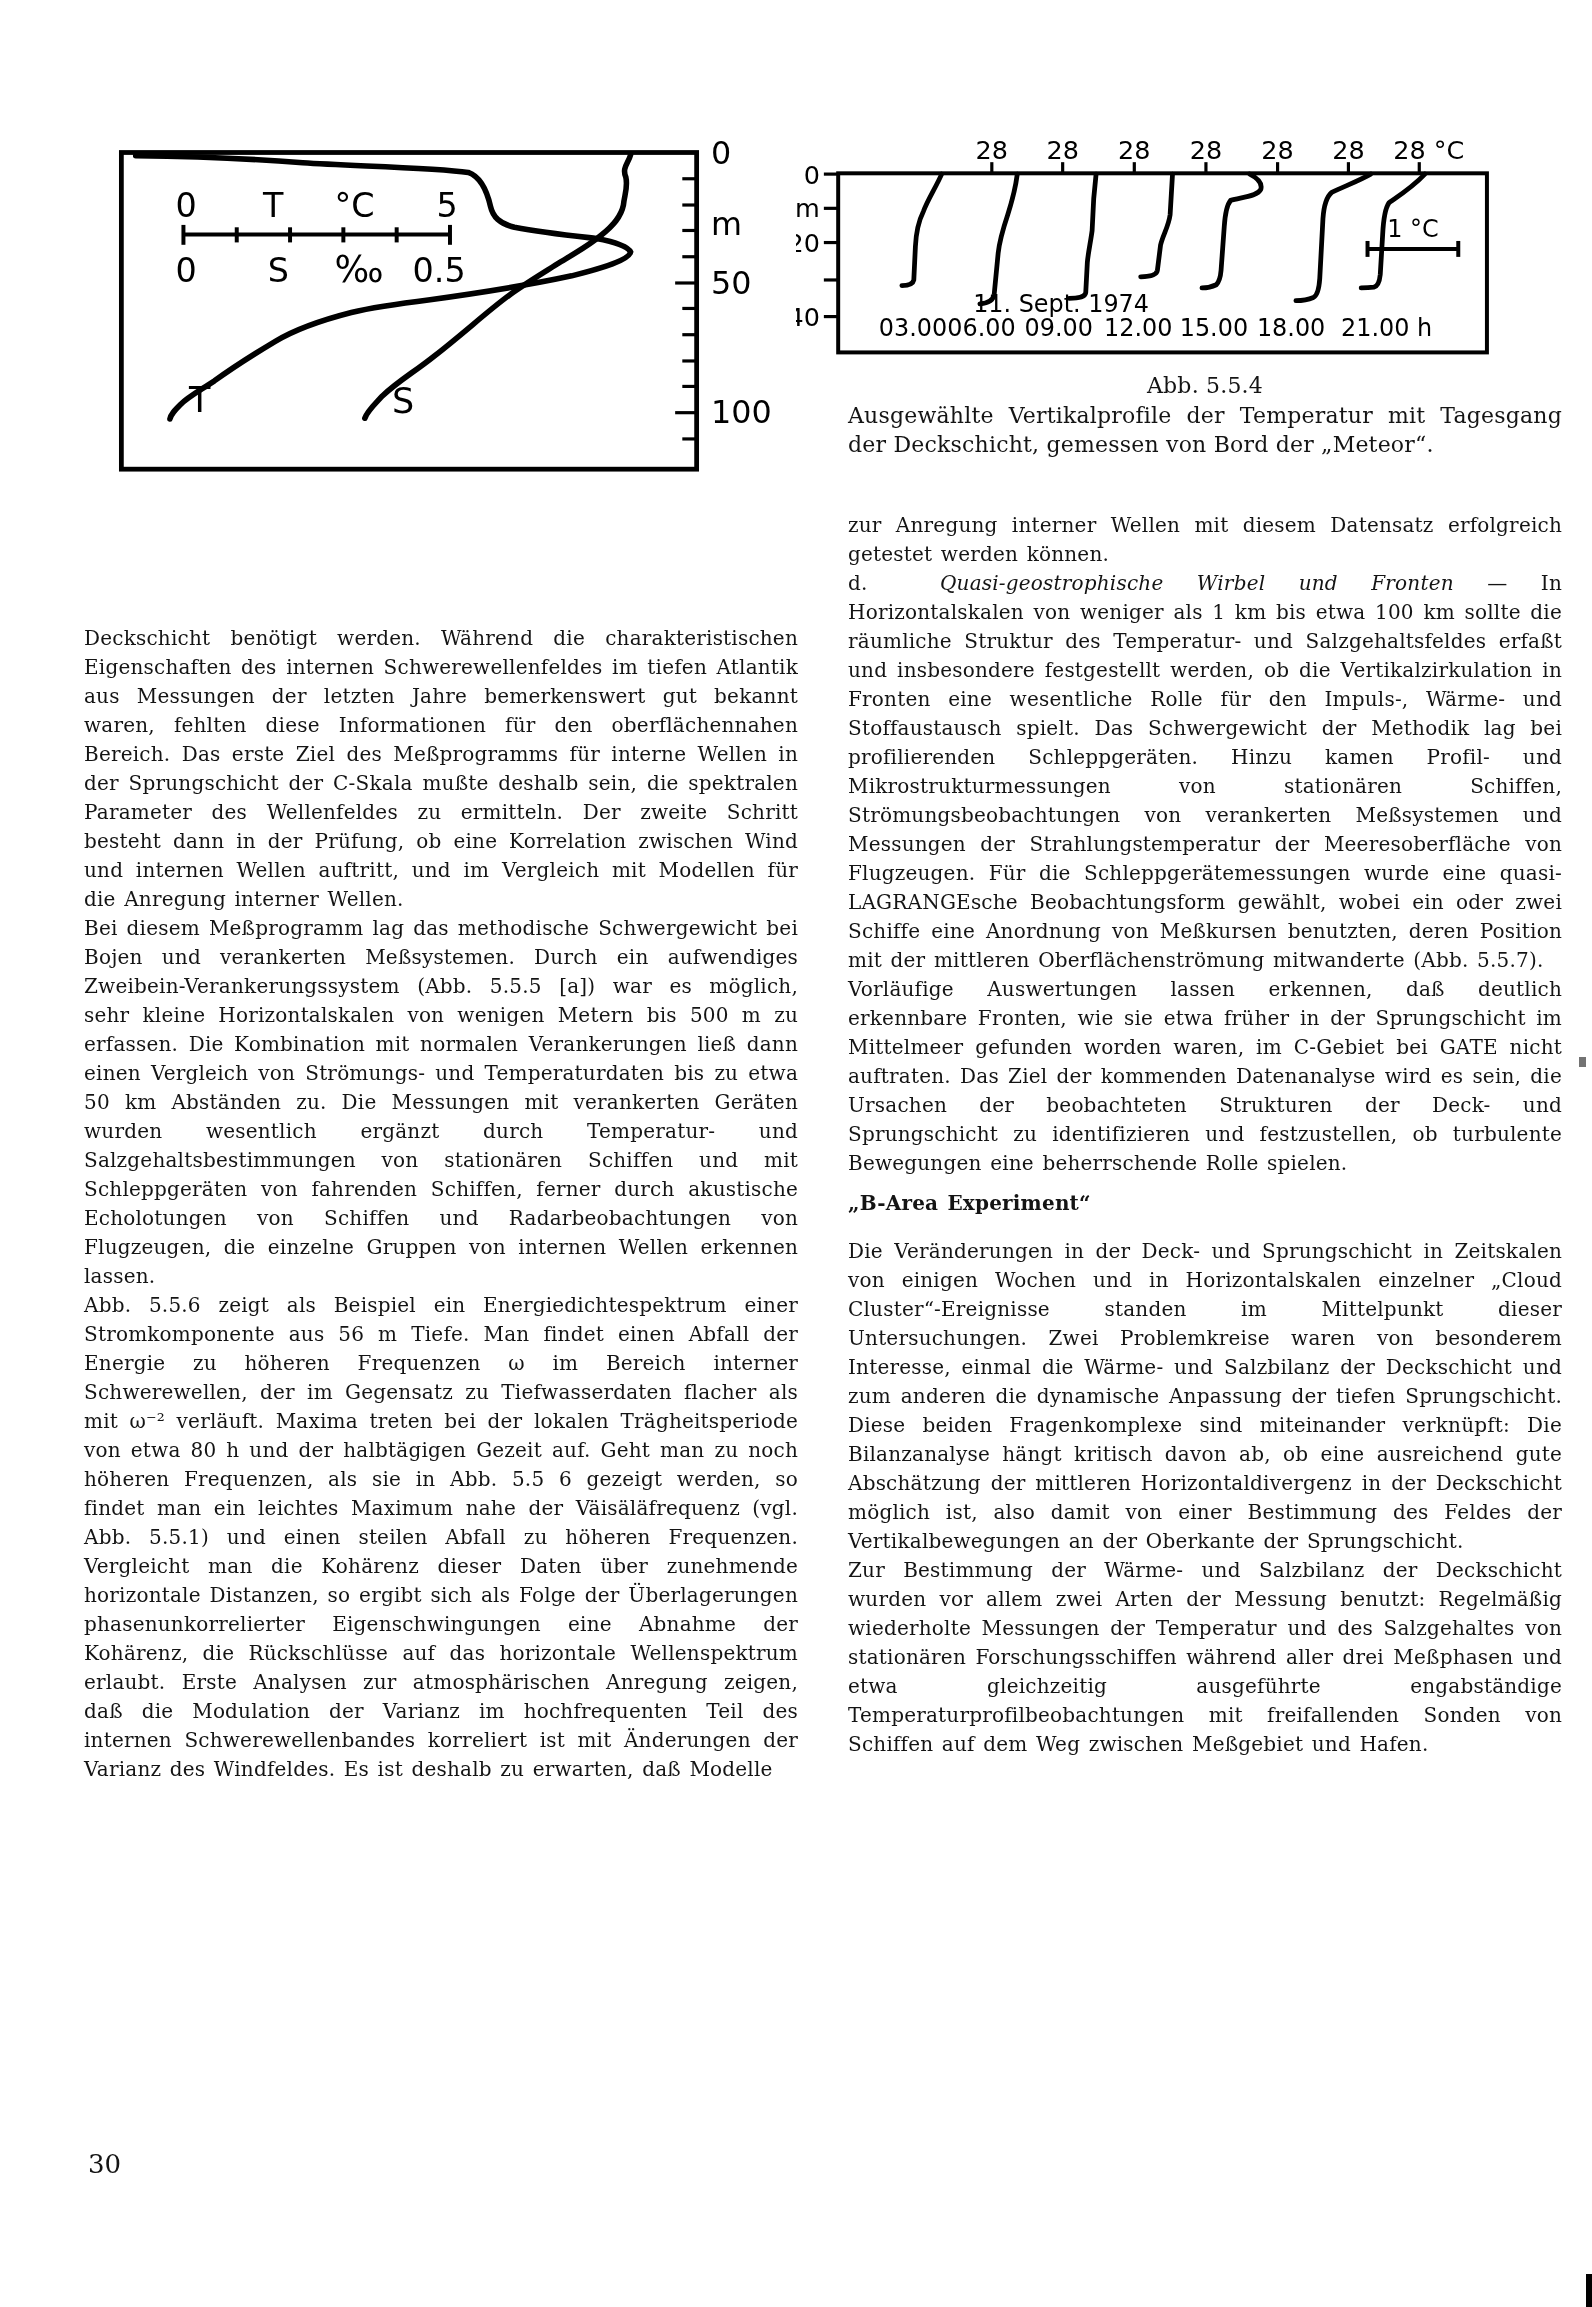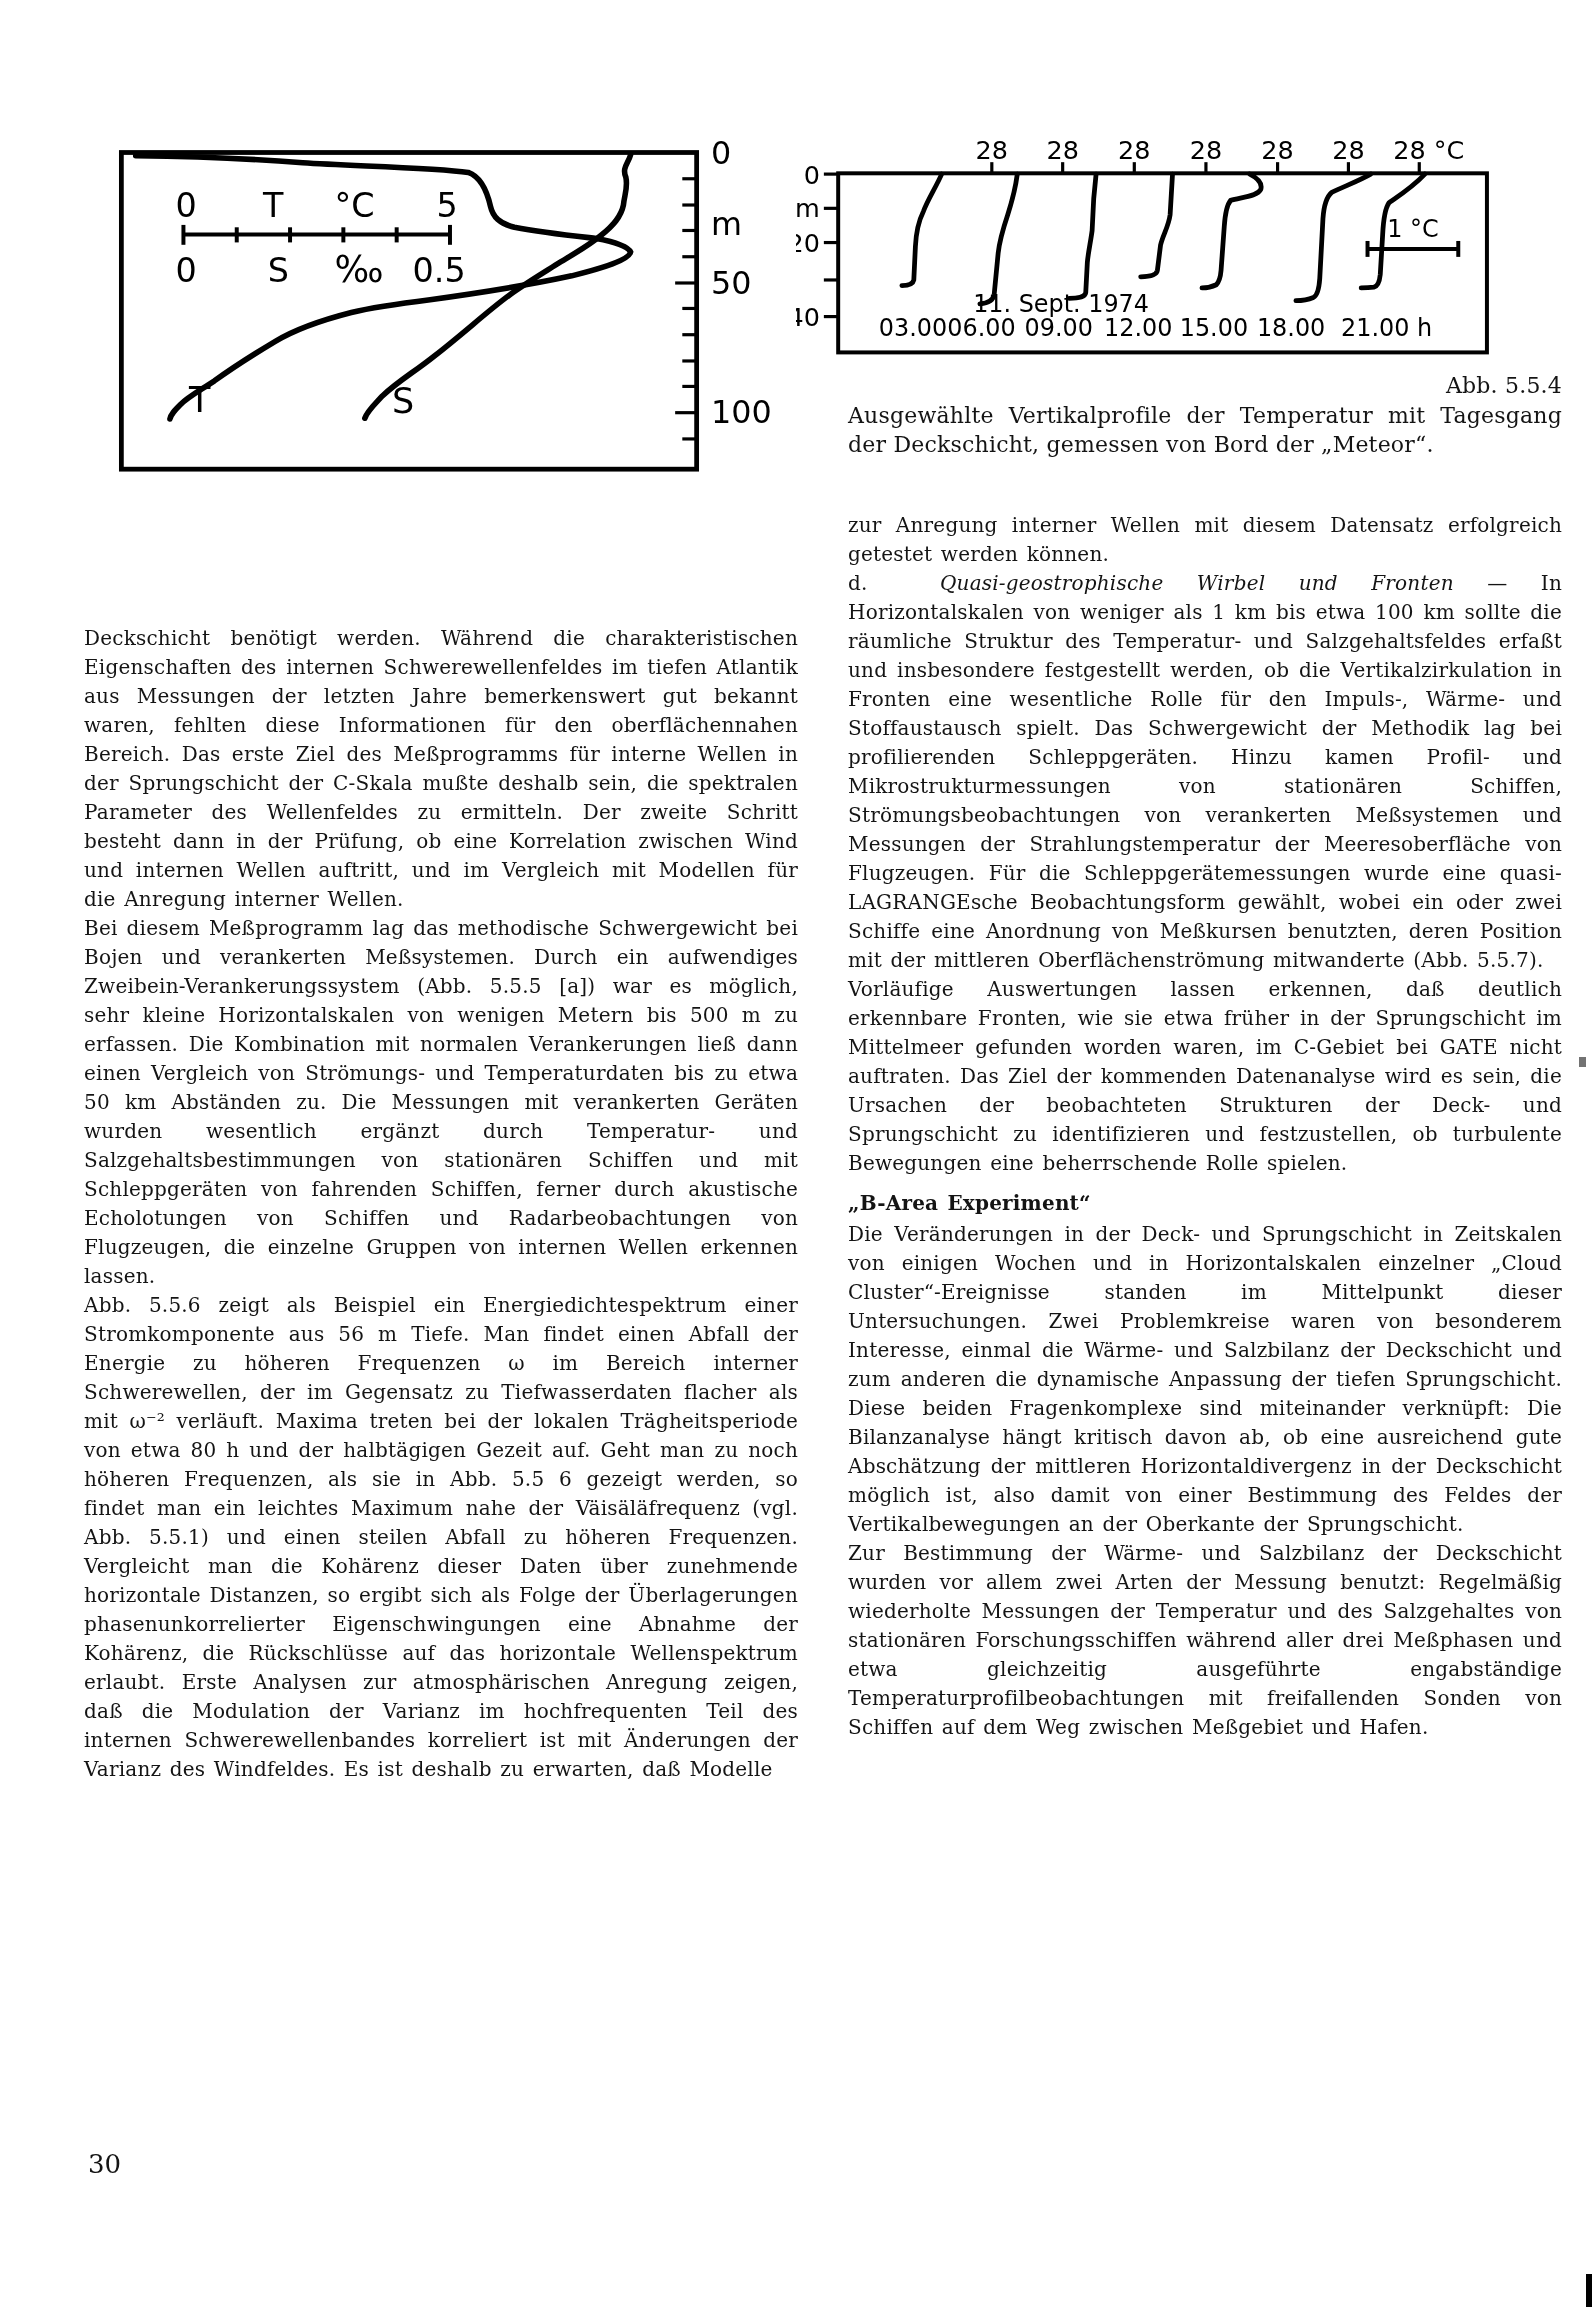--- a/index.html
+++ b/index.html
@@ -12,29 +12,29 @@
   .abs{position:absolute;}
   
   .figsvg{position:absolute;}
   .figsvg path,.figsvg line,.figsvg rect{stroke:#000;fill:none;}
   .figsvg text{fill:#000;font-family:"DejaVu Sans","Liberation Sans",sans-serif;}
   
   .caption{
     font-size:22px;line-height:29.5px;letter-spacing:0.2px;
     text-align:justify;
   }
-  .caption .cap-label{display:block;text-align:right;}
+  .caption .cap-label{display:block;text-align:center;}
   
   .col{
     font-size:20px;line-height:29px;letter-spacing:0.2px;word-spacing:2px;
     text-align:justify;text-justify:inter-word;hyphens:auto;
   }
   .col p{margin:0;}
   .col .subhead{
-    font-weight:bold;margin-top:11px;margin-bottom:2px;text-align:left;
+    font-weight:bold;margin-top:11px;margin-bottom:19px;text-align:left;
     letter-spacing:0.2px;
   }
   .ital{font-style:italic;margin-left:39px;}
   .pagenum{font-size:26px;}
   .mark{position:absolute;background:#000;}
 </style>
 </head>
 <body>
 
 <svg class="figsvg" style="left:80px;top:135px;" width="732" height="366" viewBox="100 170 920 460">

